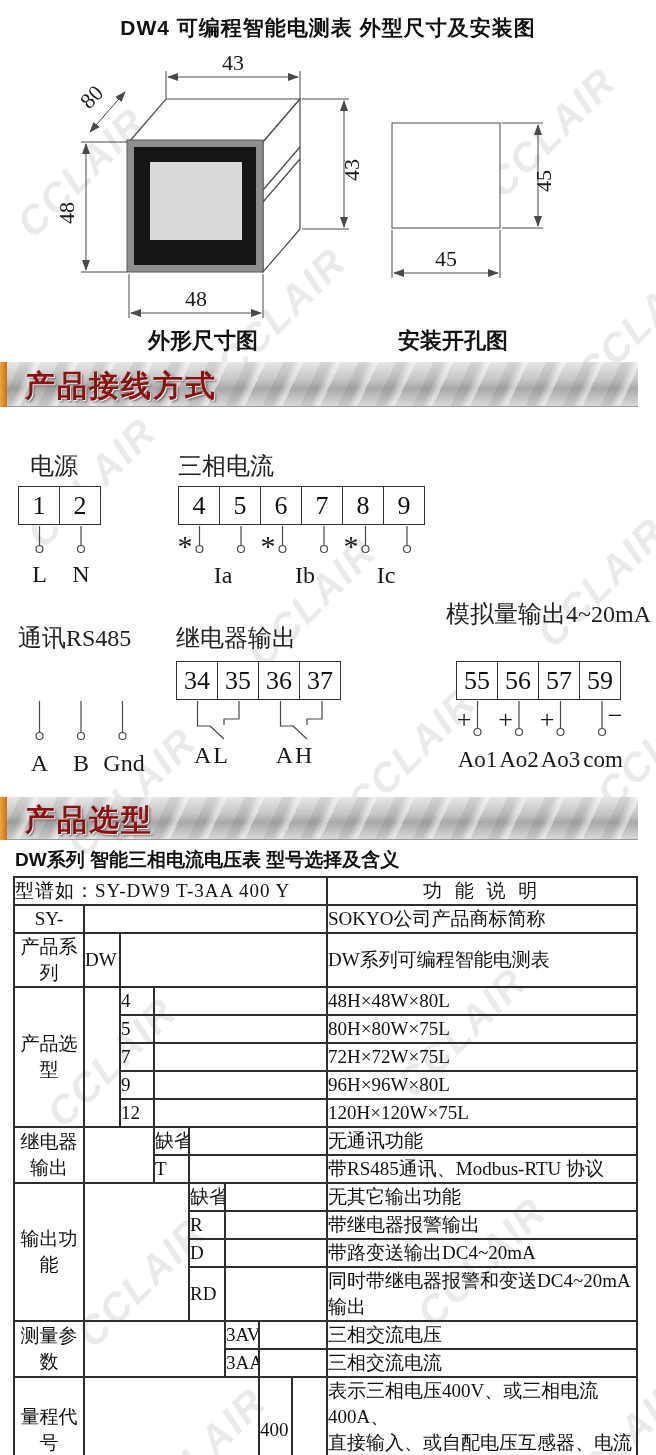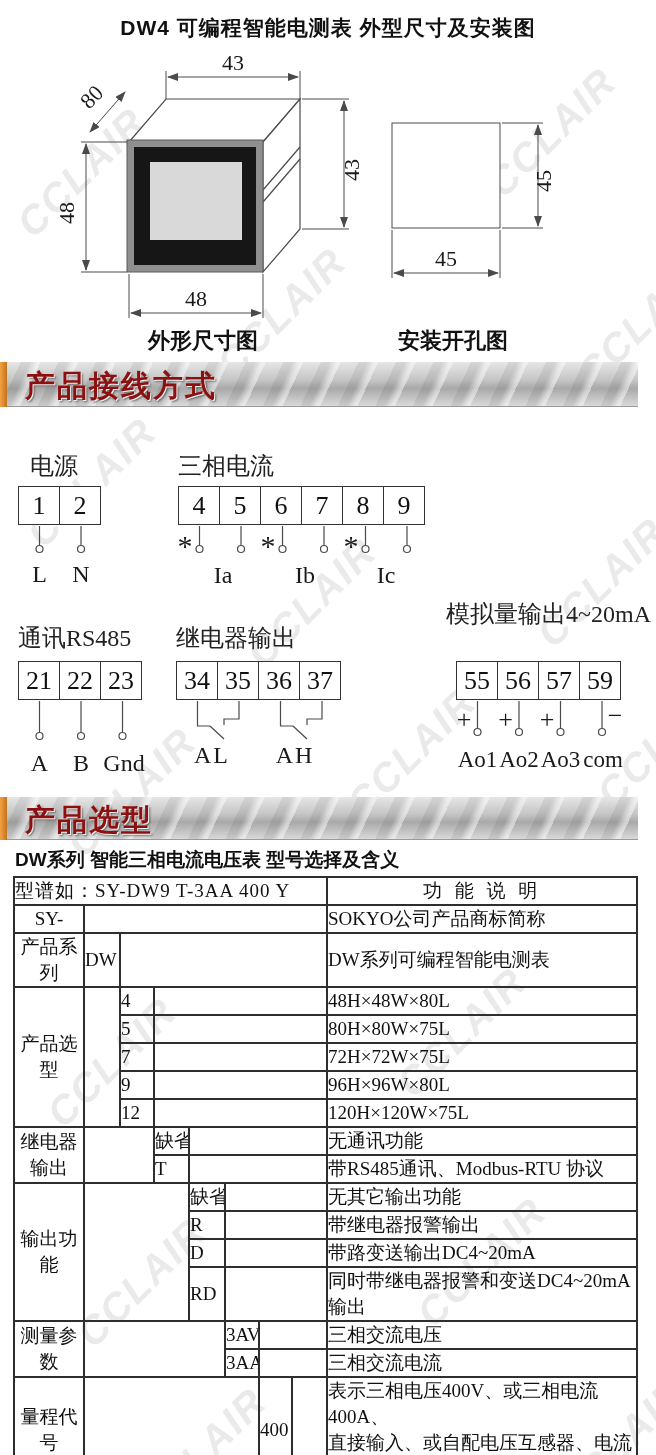--- a/index.html
+++ b/index.html
@@ -187,25 +187,20 @@
       <text x="173" y="30">*</text>
     </g>
     <g font-size="24" text-anchor="middle">
       <text x="45" y="57">Ia</text>
       <text x="127" y="57">Ib</text>
       <text x="208" y="57">Ic</text>
     </g>
   </svg>
 
   <div class="abs tlabel" style="left:18px;top:622px">通讯RS485</div>
-  <div class="abs tbox" style="left:18px;top:661px">
-    <div class="tcell">21</div>
-    <div class="tcell">22</div>
-    <div class="tcell">23</div>
-  </div>
   <svg class="abs wires" style="left:18px;top:701px" width="135" height="80">
     <g stroke="#4a4a4a" stroke-width="1.2" fill="none">
       <path d="M21.5,0 V31"></path>
         <path d="M63,0 V31"></path>
         <path d="M104.5,0 V31"></path>
       <circle cx="21.5" cy="35" r="3.5" fill="#fff"></circle>
         <circle cx="63" cy="35" r="3.5" fill="#fff"></circle>
       <circle cx="104.5" cy="35" r="3.5" fill="#fff"></circle>
     </g>
     <g font-size="24" text-anchor="middle">

